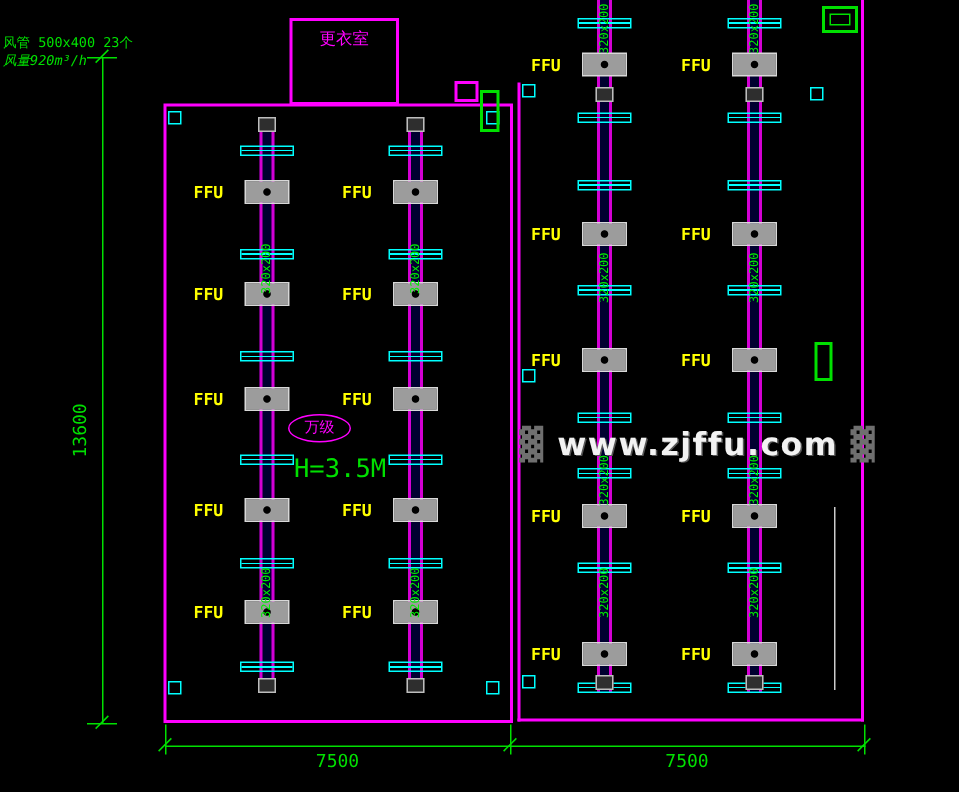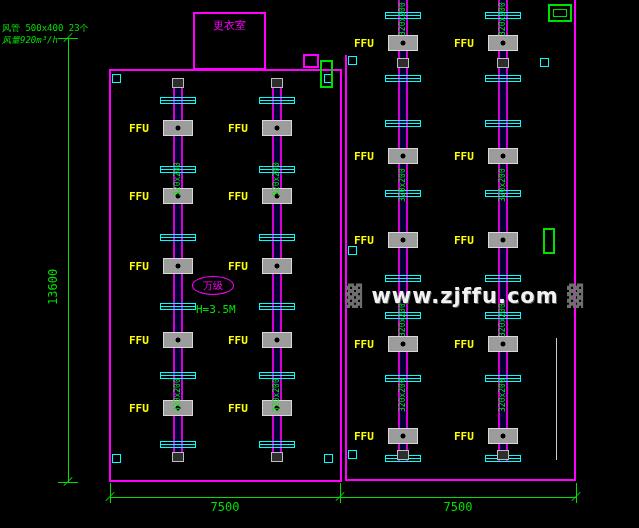--- a/index.html
+++ b/index.html
@@ -165,21 +165,21 @@
   <div class="corner" style="left:112px;top:74px;"></div>
   <div class="corner" style="left:324px;top:74px;"></div>
   <div class="corner" style="left:112px;top:454px;"></div>
   <div class="corner" style="left:324px;top:454px;"></div>
   <div class="corner" style="left:348px;top:56px;"></div>
   <div class="corner" style="left:348px;top:246px;"></div>
   <div class="corner" style="left:348px;top:450px;"></div>
   <div class="corner" style="left:540px;top:58px;"></div>
 
   <div class="ellipse" style="left:192px;top:276px;width:42px;height:19px;line-height:17px;">万级</div>
-  <div class="dim-text" style="left:196px;top:303px;font-size:11px;">H=3.5M</div>
+  <div class="dim-text" style="left:196px;top:303px;font-size:17px;">H=3.5M</div>
 
   <div class="green-rect" style="left:548px;top:4px;width:24px;height:18px;"></div>
   <div class="green-rect" style="left:553px;top:9px;width:14px;height:8px;border-width:1px;"></div>
   <div class="green-rect" style="left:543px;top:228px;width:12px;height:26px;"></div>
   <div class="mag-rect" style="left:303px;top:54px;width:16px;height:14px;"></div>
   <div class="green-rect" style="left:320px;top:60px;width:13px;height:28px;"></div>
   <div class="white-line" style="left:556px;top:338px;width:1px;height:122px;"></div>
 
   <div class="dim" style="left:68px;top:38px;width:1px;height:444px;"></div>
   <div class="dim" style="left:58px;top:38px;width:20px;height:1px;"></div>

